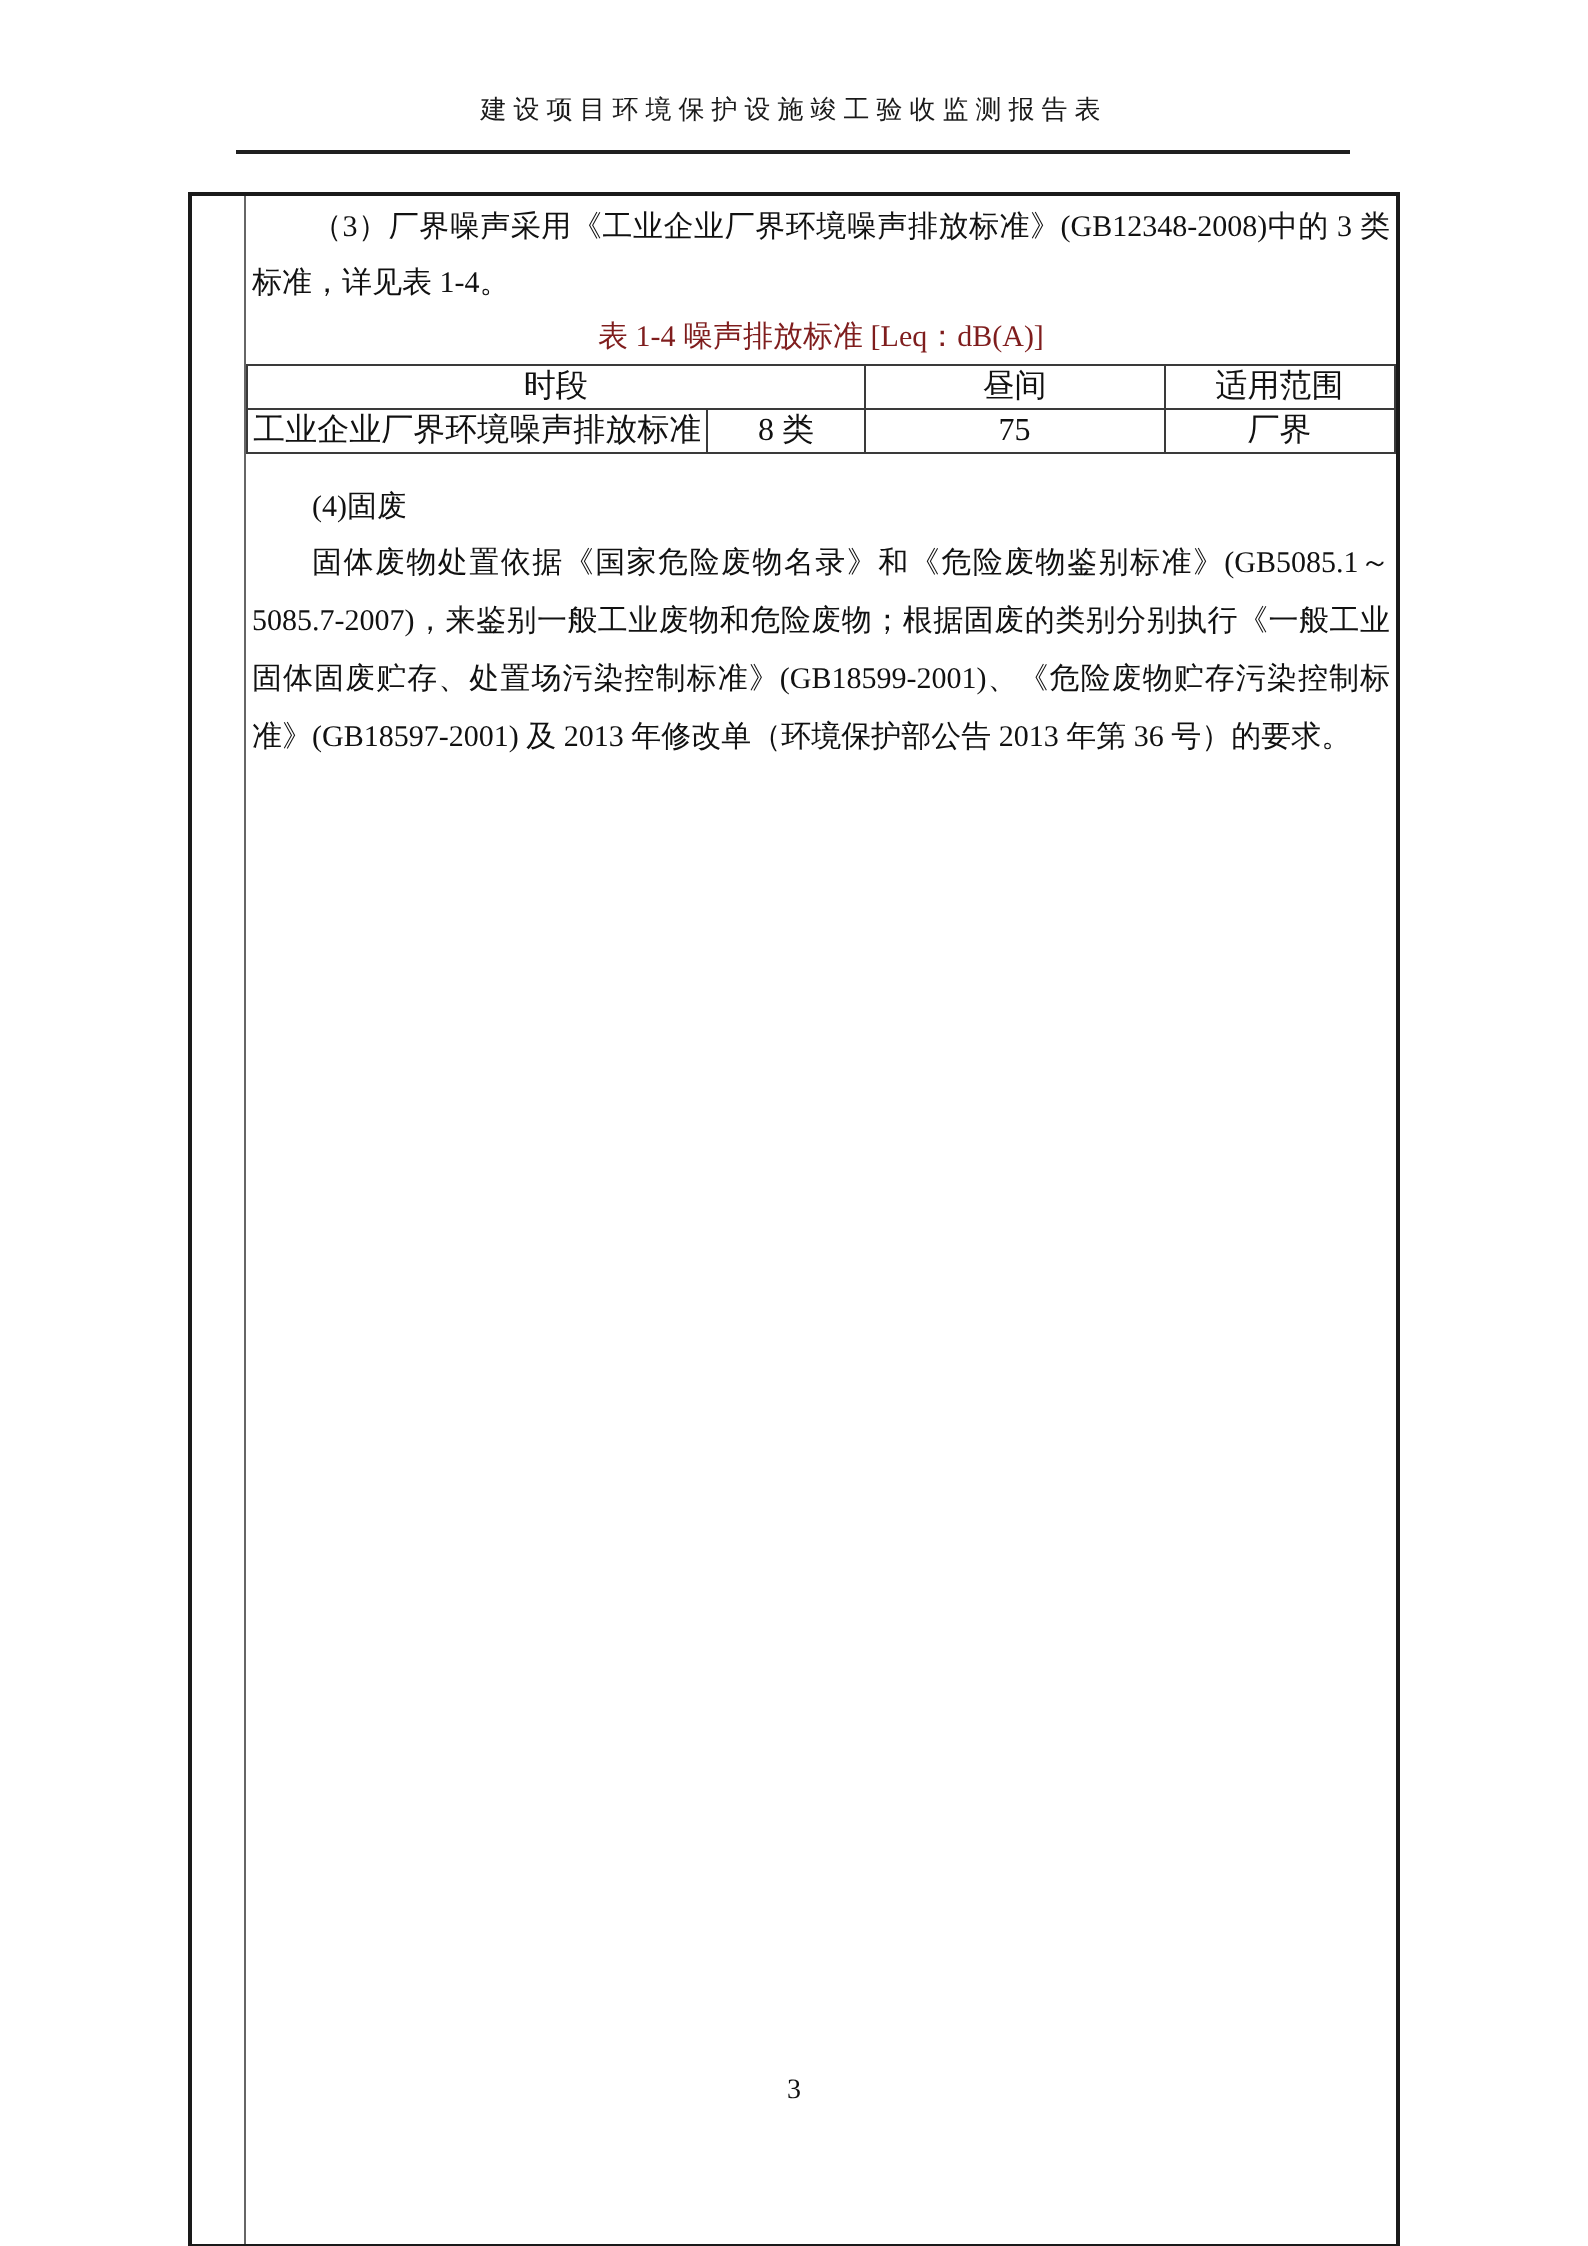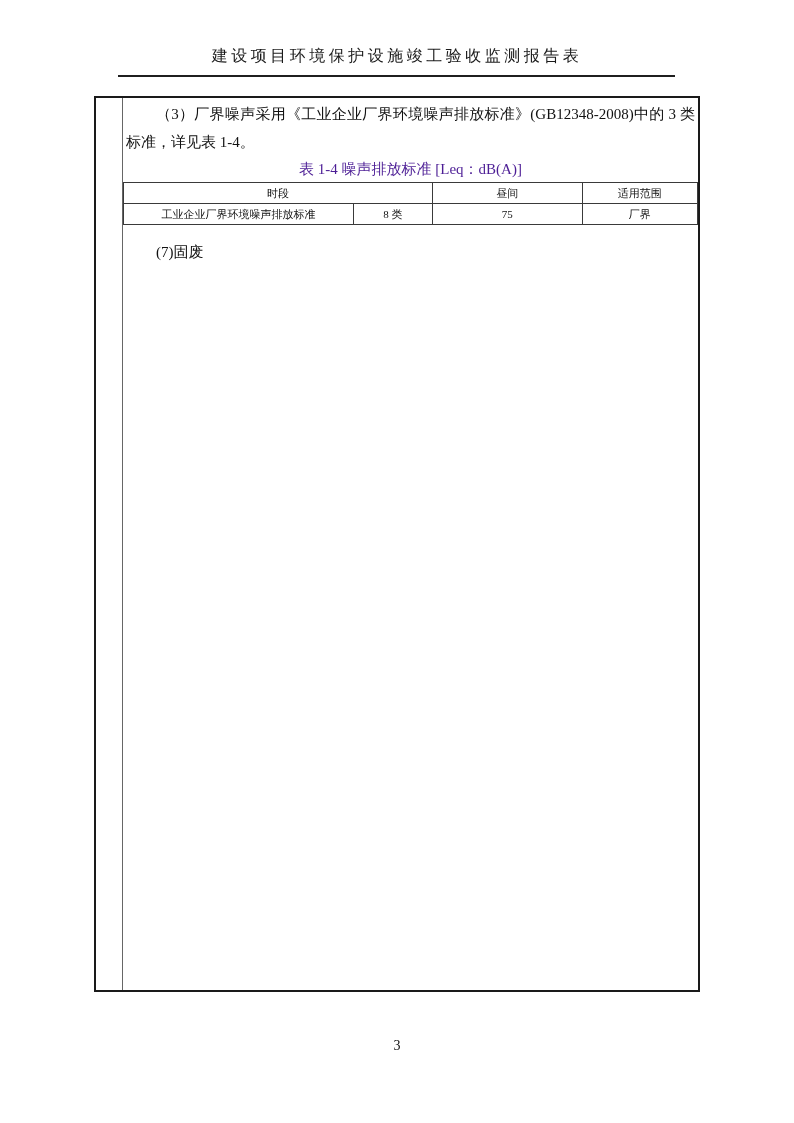--- a/index.html
+++ b/index.html
@@ -8,35 +8,35 @@
     width: 794px; height: 1123px;
     position: relative;
     font-family: "Liberation Serif", "DejaVu Serif", serif;
     color: #000000;
   }
   .doc-title {
     position: absolute;
     top: 46px; left: 0;
     width: 100%;
     text-align: center;
-    font-size: 16px;
+    font-size: 13px;
     letter-spacing: 3.5px;
     color: #1a1a1a;
     white-space: nowrap;
   }
   .header-rule {
     position: absolute;
     top: 75px; left: 118px;
     width: 557px; height: 0;
     border-top: 2px solid #1f1f1f;
   }
   .outer-box {
     position: absolute;
     left: 94px; top: 96px;
-    width: 606px; height: 896px;
+    width: 606px; height: 1028px;
     border: 2px solid #1a1a1a;
     display: flex;
     background: #ffffff;
   }
   .label-col {
     width: 27px;
     border-right: 1px solid #666666;
     flex: 0 0 auto;
   }
   .content-cell {
@@ -51,34 +51,34 @@
     text-align: justify;
     text-indent: 2em;
     color: #111111;
   }
   .para.solid-body { line-height: 29px; }
   .table-caption {
     text-align: center;
     font-size: 15px;
     line-height: 24px;
     margin-top: 1px;
-    color: #4c1d95;
+    color: #7f1d1d;
   }
   table.noise-table {
     width: 100%;
     border-collapse: collapse;
     table-layout: fixed;
     margin-top: 1px;
   }
   table.noise-table td {
     border: 1px solid #3a3a3a;
     height: 21px;
     text-align: center;
     vertical-align: middle;
-    font-size: 11px;
+    font-size: 16px;
     color: #111111;
     padding: 0 2px;
   }
   .solid-heading { margin-top: 13px; }
   .page-number {
     position: absolute;
     top: 1038px; left: 0;
     width: 100%;
     text-align: center;
     font-size: 14px;
@@ -115,19 +115,20 @@
         </tr>
         <tr>
           <td>工业企业厂界环境噪声排放标准</td>
           <td>8 类</td>
           <td>75</td>
           <td>厂界</td>
         </tr>
       </tbody>
     </table>
 
-    <div class="para solid-heading">(7)固废</div>
+    <div class="para solid-heading">(4)固废</div>
 
+    <div class="para solid-body">固体废物处置依据《国家危险废物名录》和《危险废物鉴别标准》(GB5085.1～5085.7-2007)，来鉴别一般工业废物和危险废物；根据固废的类别分别执行《一般工业固体固废贮存、处置场污染控制标准》(GB18599-2001)、《危险废物贮存污染控制标准》(GB18597-2001) 及 2013 年修改单（环境保护部公告 2013 年第 36 号）的要求。</div>
 
   </div>
 </div>
 
 <div class="page-number">3</div>
 
 </body></html>

